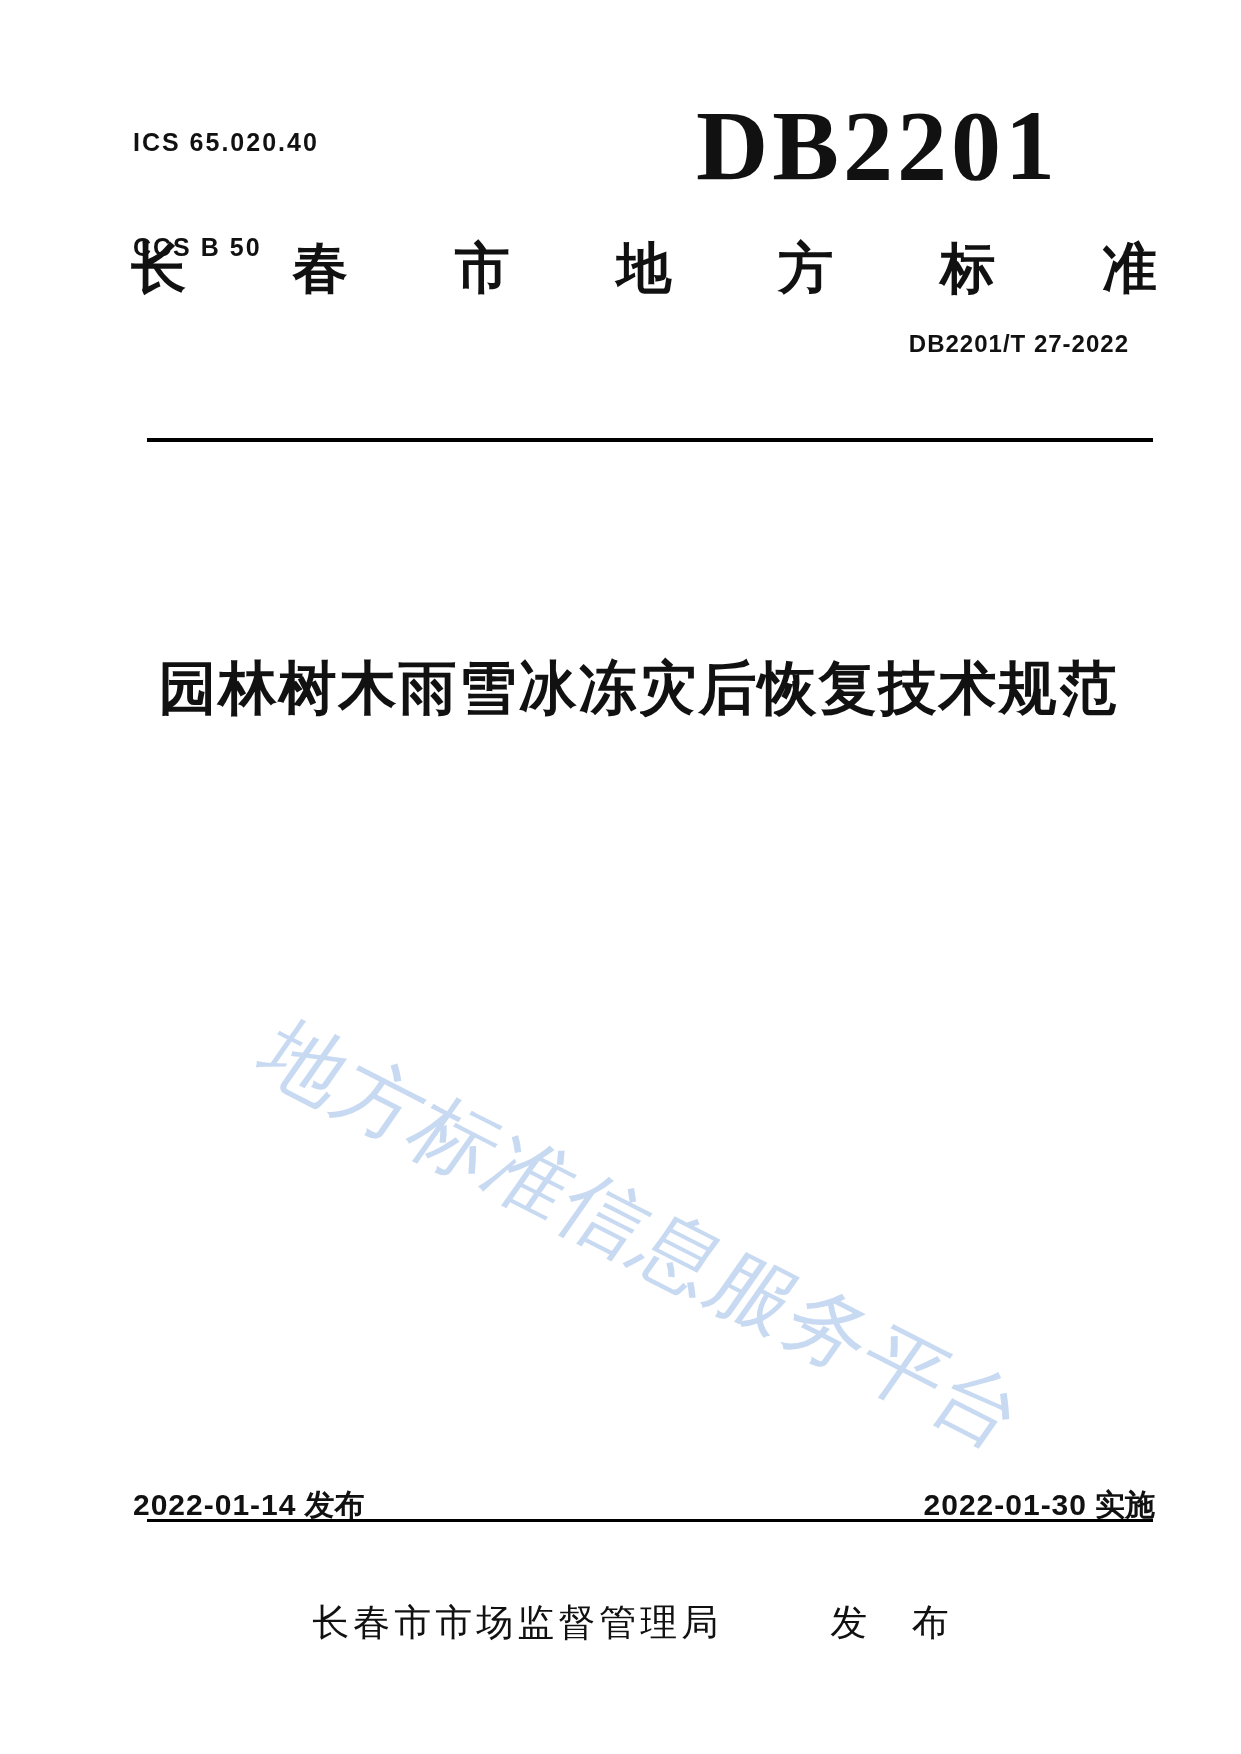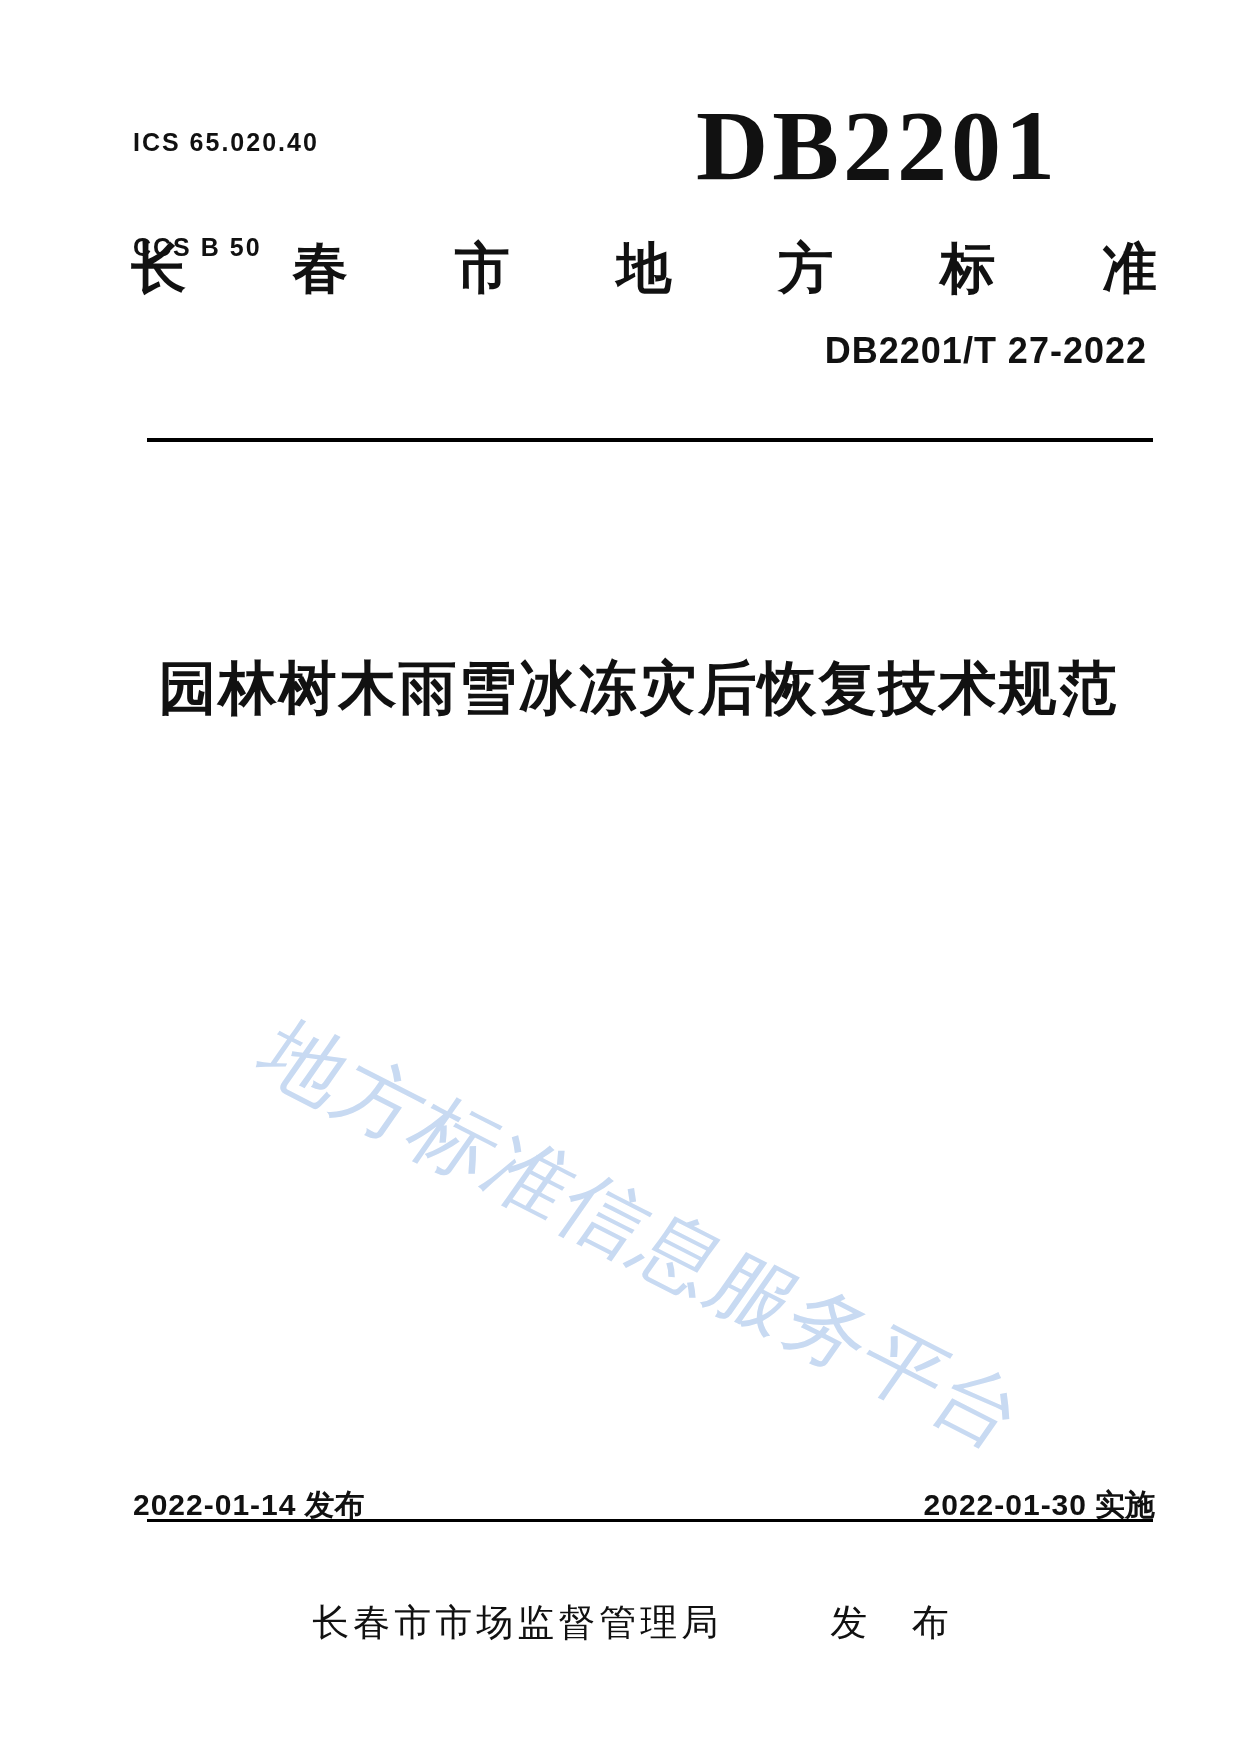--- a/index.html
+++ b/index.html
@@ -52,22 +52,22 @@
     font-size: 55px;
     font-weight: bold;
     line-height: 1.1;
   }
   .std-name span { display: block; }
 
   
   .std-number {
     position: absolute;
     top: 330px;
-    right: 114px;
-    font-size: 36px;
+    right: 132px;
+    font-size: 24px;
     font-weight: bold;
     letter-spacing: 1px;
     white-space: nowrap;
   }
 
   .rule-top {
     position: absolute;
     left: 147px;
     top: 438px;
     width: 1006px;

